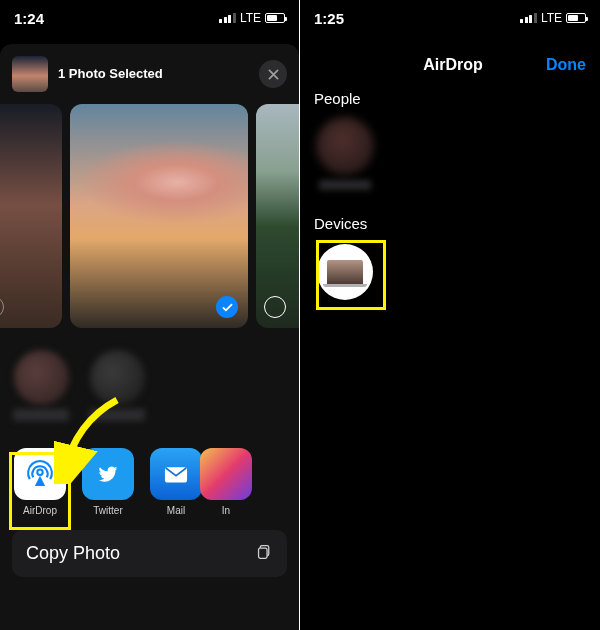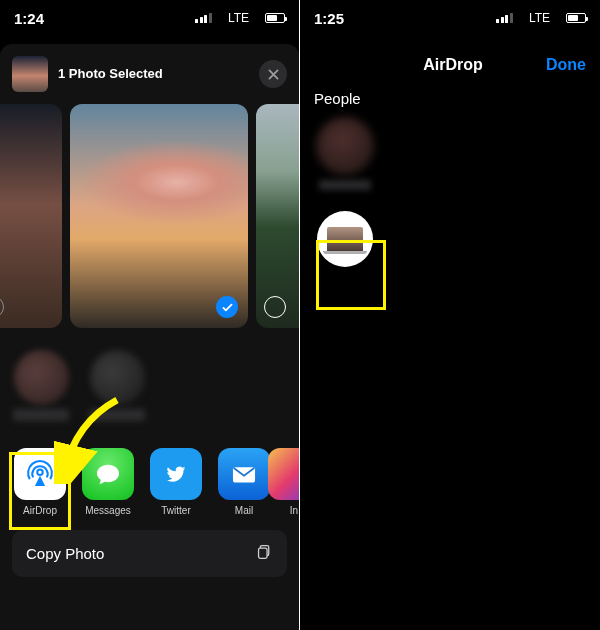--- a/index.html
+++ b/index.html
@@ -23,21 +23,21 @@
   
   .status-bar {
     height: 36px;
     display: flex;
     align-items: center;
     justify-content: space-between;
     padding: 0 14px;
     font-size: 15px;
     font-weight: 600;
   }
-  .status-right { display: flex; align-items: center; gap: 16px; font-size: 12px; font-weight: 500; }
+  .status-right { display: flex; align-items: center; gap: 4px; font-size: 12px; font-weight: 500; }
   .sig-bars { display: inline-flex; align-items: flex-end; gap: 1.5px; }
   .sig-bars i { display: inline-block; width: 3px; background: #fff; border-radius: 0.5px; }
   .sig-bars i:nth-child(1){ height:4px; } .sig-bars i:nth-child(2){ height:6px; }
   .sig-bars i:nth-child(3){ height:8px; } .sig-bars i:nth-child(4){ height:10px; background:#555; }
   .battery { display:inline-flex; align-items:center; }
   .battery .body { width:20px; height:10px; border:1px solid #fff; border-radius:2px; position:relative; }
   .battery .body::after { content:''; position:absolute; right:-3px; top:2.5px; width:2px; height:4px; background:#fff; border-radius:0 1px 1px 0; }
   .battery .fill { position:absolute; left:1px; top:1px; bottom:1px; width:55%; background:#fff; border-radius:1px; }
 
   
@@ -143,21 +143,21 @@
   .ic-twitter { background:#1d9bf0; }
   .ic-insta { background: linear-gradient(135deg,#f6c04f 0%,#e33b6c 50%,#6b3de0 100%); width:18px; border-top-right-radius:0; border-bottom-right-radius:0;}
   .apps .icon svg { width:34px; height:34px; }
 
   
   .actions { margin: 10px 12px 0 12px; }
   .action-item {
     background:#1d1d1f; color:#fff;
     border-radius:10px;
     padding: 13px 14px;
-    font-size:15px;
+    font-size:18px;
     display:flex; justify-content:space-between; align-items:center;
   }
   .action-item .copy-icon { font-size:16px; color:#d0d0d3; }
 
   
   .ad-header {
     display:flex; align-items:center; justify-content:space-between;
     padding: 14px 14px 6px 14px;
     margin-top:6px;
   }
@@ -264,28 +264,20 @@
             <path d="M8 26a14 14 0 1 1 24 0"></path>
                 <path d="M12 24a9 9 0 1 1 16 0"></path>
             <circle cx="20" cy="18" r="3.2"></circle>
             <path d="M20 22l-6 12h12z" fill="#0a84ff" stroke="none"></path>
           </g>
             </svg>
         </div>
         <span class="label">AirDrop</span>
       </div>
       <div class="app">
-        <div class="icon ic-messages">
-          <svg viewBox="0 0 40 40">
-              <path d="M20 9c7.2 0 13 4.6 13 10.3S27.2 29.6 20 29.6c-1.3 0-2.5-.1-3.7-.4L10 32l1.7-5.1C9 25 7 22.4 7 19.3 7 13.6 12.8 9 20 9z" fill="#fff"></path>
-            </svg>
-        </div>
-        <span class="label">Messages</span>
-      </div>
-      <div class="app">
         <div class="icon ic-twitter">
           <svg viewBox="0 0 40 40">
               <path fill="#fff" d="M31 13.3c-.8.4-1.7.6-2.6.8a4.5 4.5 0 0 0 2-2.5c-.9.5-1.9.9-2.9 1.1a4.5 4.5 0 0 0-7.7 4.1A12.8 12.8 0 0 1 10.5 12a4.5 4.5 0 0 0 1.4 6c-.7 0-1.4-.2-2-.5a4.5 4.5 0 0 0 3.6 4.5c-.6.2-1.3.2-2 .1a4.5 4.5 0 0 0 4.2 3.1A9 9 0 0 1 9 27.2 12.8 12.8 0 0 0 15.9 29c8.3 0 12.9-6.9 12.9-12.9v-.6c.9-.6 1.6-1.4 2.2-2.2z"></path>
             </svg>
         </div>
         <span class="label">Twitter</span>
       </div>
       <div class="app">
         <div class="icon ic-mail">
           <svg viewBox="0 0 40 40">
@@ -341,20 +333,21 @@
   </div>
 
   <div class="section-title">People</div>
   <div class="people-row">
     <div class="p">
       <div class="av"></div>
       <div class="nm"></div>
     </div>
   </div>
 
+  <div class="section-title">Devices</div>
   <div class="devices-row">
     <div class="dev">
       <div class="circle">
         <div class="mac"></div>
       </div>
     </div>
   </div>
 </div>
 
 <div class="hl hl-airdrop"></div>

